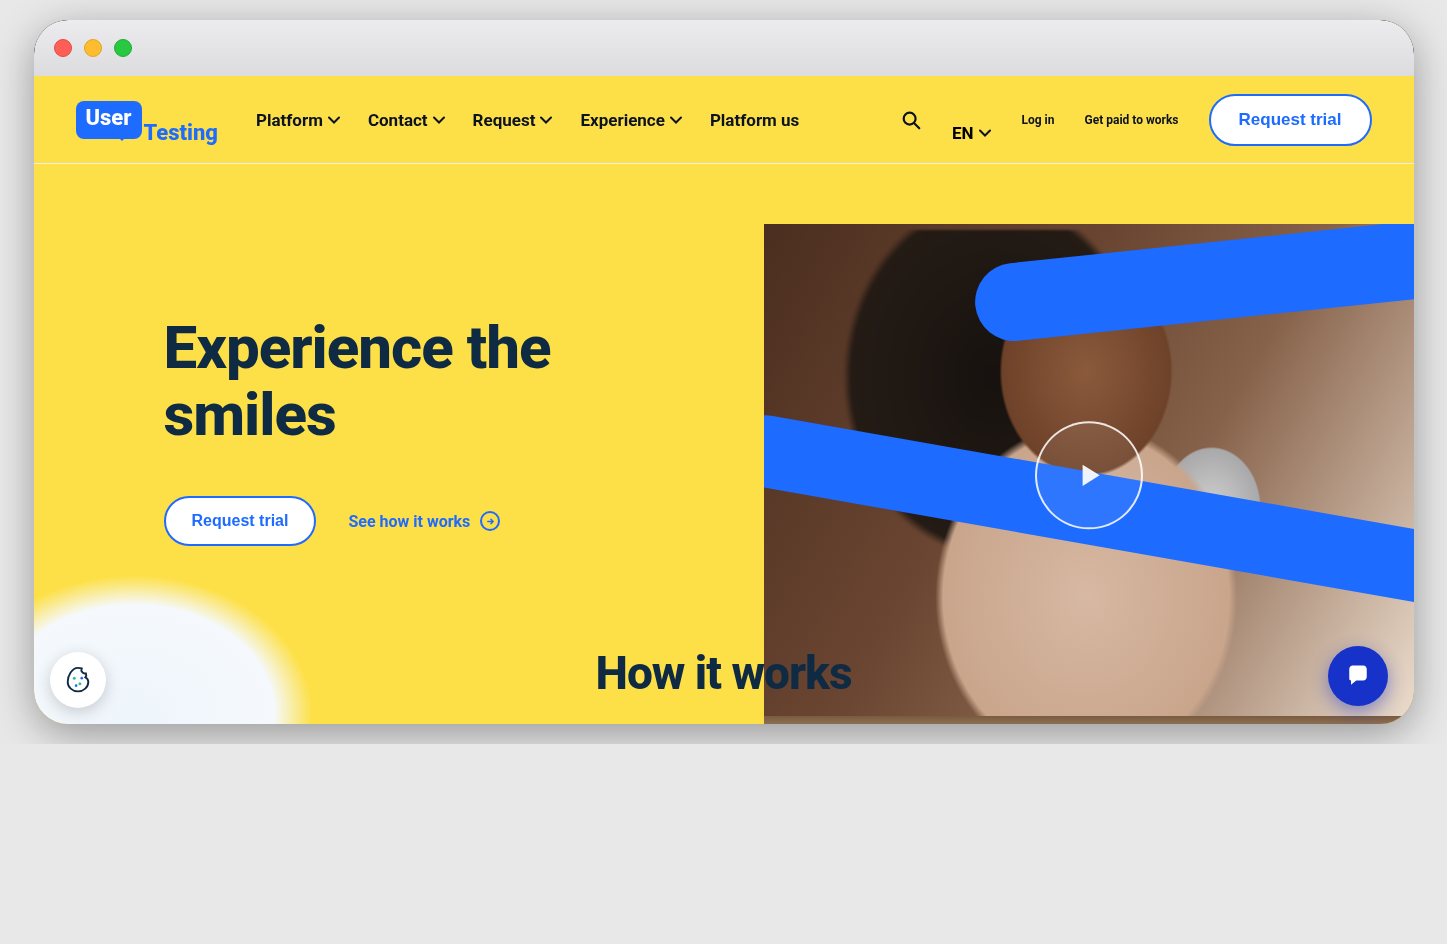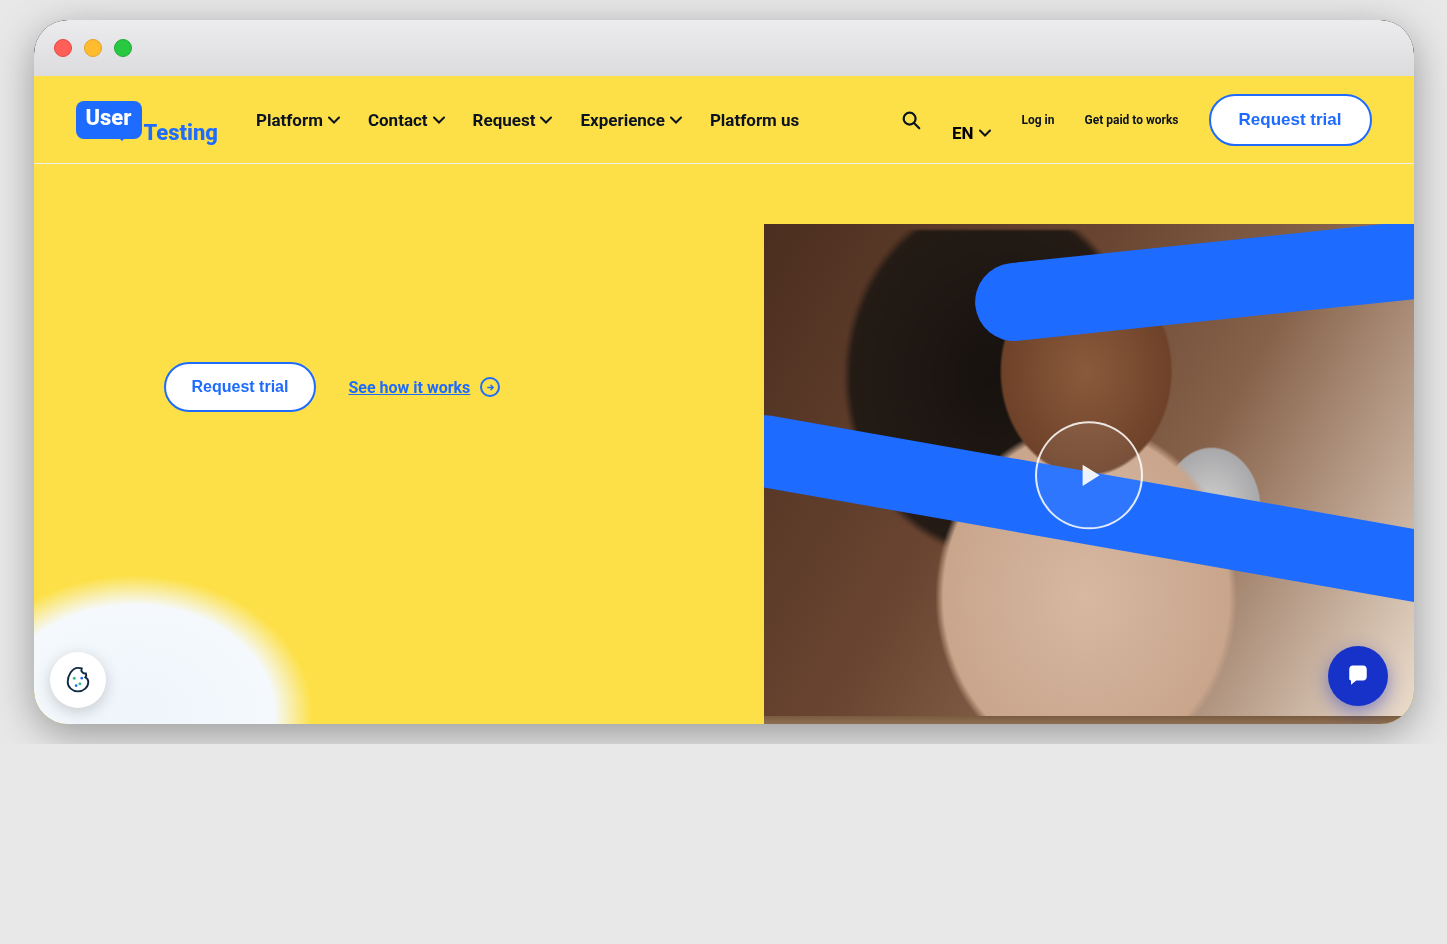--- a/index.html
+++ b/index.html
@@ -64,21 +64,21 @@
   letter-spacing:-1px;
 }
 .subhead{
   margin-top:36px; font-size:22px; line-height:1.55; color:#0f2a43; font-weight:400;
 }
 .hero-actions{ margin-top:48px; display:flex; gap:32px; align-items:center;}
 .pill-outline{
   border:2px solid #1e6bff; color:#1e6bff; background:#fff;
   font-weight:700; font-size:16px; padding:14px 26px; border-radius:9999px; cursor:pointer;
 }
-.linkbtn{ color:#1e6bff; font-weight:700; font-size:16px; display:flex; align-items:center; gap:10px; cursor:pointer;text-decoration:underline;}
+.linkbtn{ color:#1e6bff; font-weight:700; font-size:16px; display:flex; align-items:center; gap:10px; cursor:pointer;}
 .circ-arrow{
   width:20px;height:20px;border:2px solid #1e6bff;border-radius:50%;
   display:flex;align-items:center;justify-content:center;
 }
 .circ-arrow svg{width:9px;height:9px;}
 
 .hero-right{
   flex:1; height:520px; position:relative; overflow:hidden;
   border-top-left-radius:0; background:#5a3a2a;
   background:linear-gradient(120deg,#4b2e1f 0%,#6b4632 38%,#87624a 60%,#efe1d2 100%);
@@ -221,20 +221,21 @@
               </span>
         </div>
         <span class="textlink">Log in</span>
         <span class="textlink">Get paid to works</span>
         <button class="req-trial">Request trial</button>
       </div>
     </div>
 
     <div class="hero">
       <div class="hero-left">
+        <h1 class="headline">Experience the smiles</h1>
         <div class="hero-actions">
           <button class="pill-outline">Request trial</button>
           <a class="linkbtn">
             <span>See how it works</span>
             <span class="circ-arrow">
               <svg viewBox="0 0 10 10">
                     <path d="M2 5 H8 M5.5 2.5 L8 5 L5.5 7.5" stroke="#1e6bff" stroke-width="1.6" fill="none" stroke-linecap="round" stroke-linejoin="round"></path>
                   </svg>
             </span>
           </a>
@@ -249,20 +250,21 @@
         <div class="playbtn">
           <svg viewBox="0 0 32 32">
                 <path d="M10 6 L26 16 L10 26 Z"></path>
               </svg>
         </div>
       </div>
     </div>
 
     <div class="blob"></div>
 
+    <h2 class="section-title">How it works</h2>
 
     <div class="cookie">
       <svg viewBox="0 0 32 32" fill="none">
         <path d="M16 3c1.4 0 2.8.2 4 .7-.6 1.3-.5 2.9.5 4 1 1.2 2.5 1.6 3.9 1.2.6 1.4.5 3-.5 4.2 1.9.9 3.1 2.8 3.1 5 0 5.5-5 10-11 10S5 23.6 5 18c0-6.6 4.6-15 11-15Z" stroke="#0f2a43" stroke-width="2"></path>
         <circle cx="12" cy="14" r="1.6" fill="#35c28a"></circle>
         <circle cx="18" cy="20" r="1.6" fill="#35c28a"></circle>
         <circle cx="14" cy="22" r="1.4" fill="#1e6bff"></circle>
         <circle cx="20" cy="14" r="1.4" fill="#1e6bff"></circle>
       </svg>
     </div>

